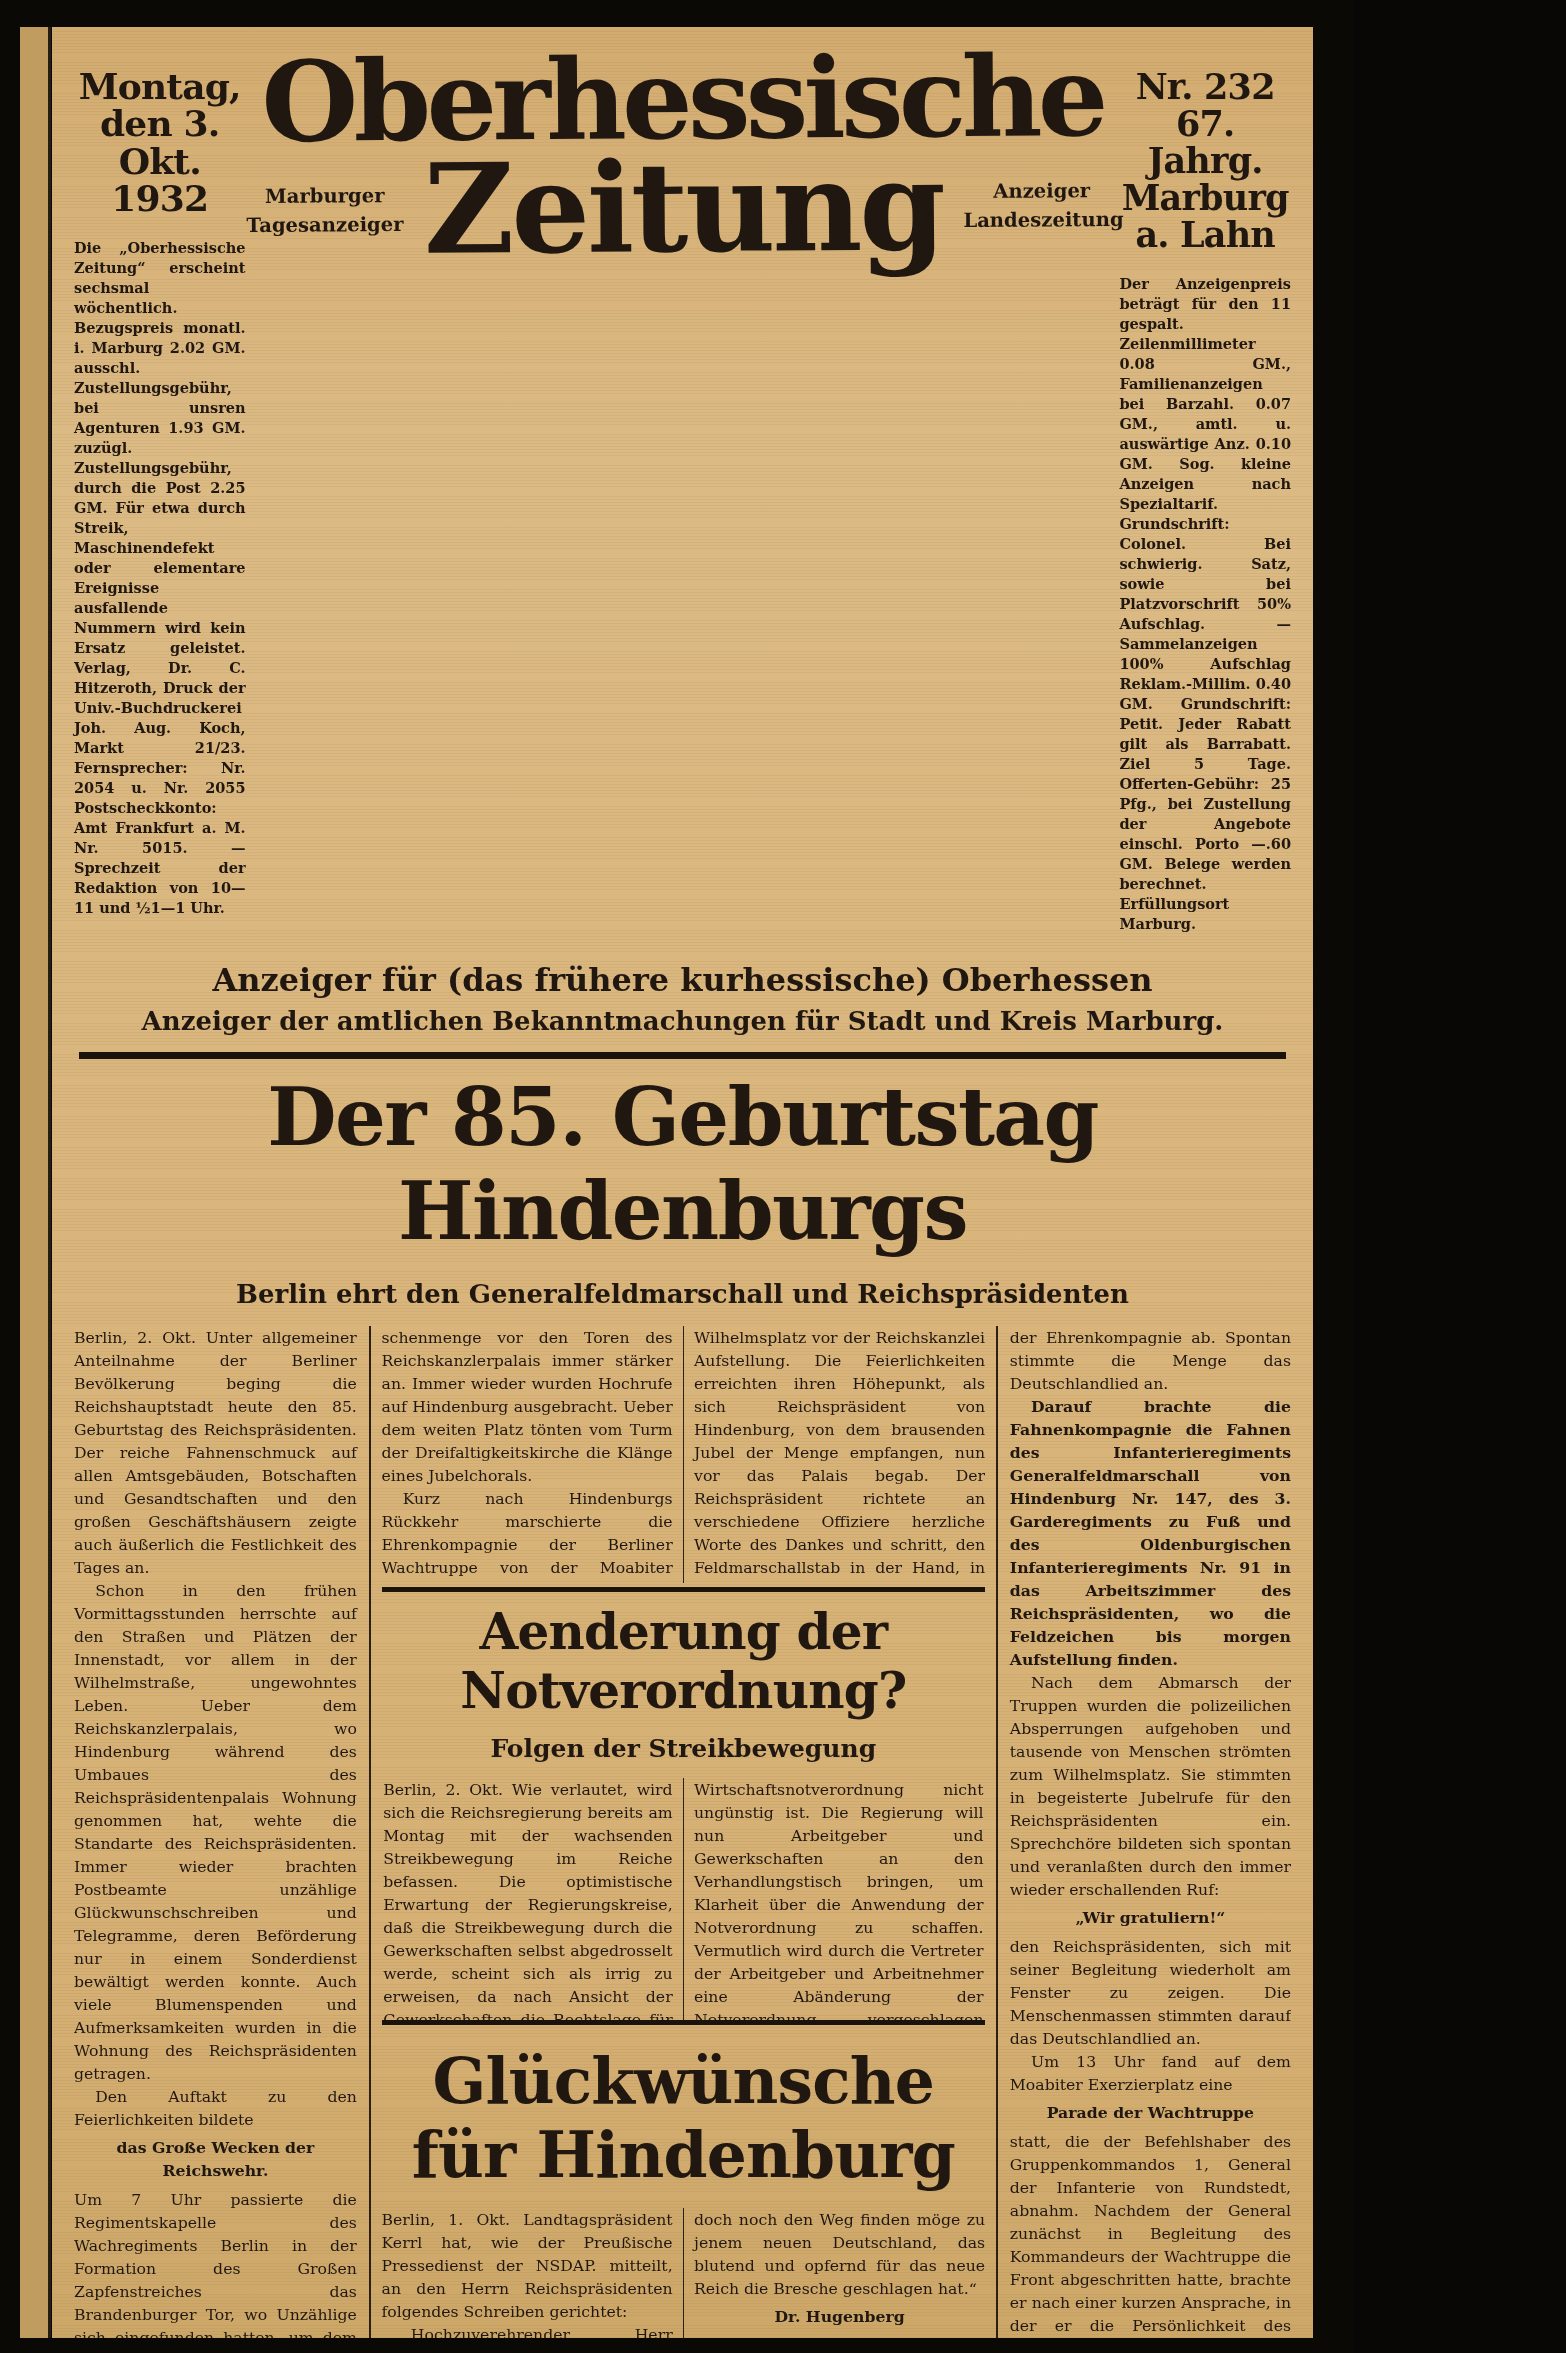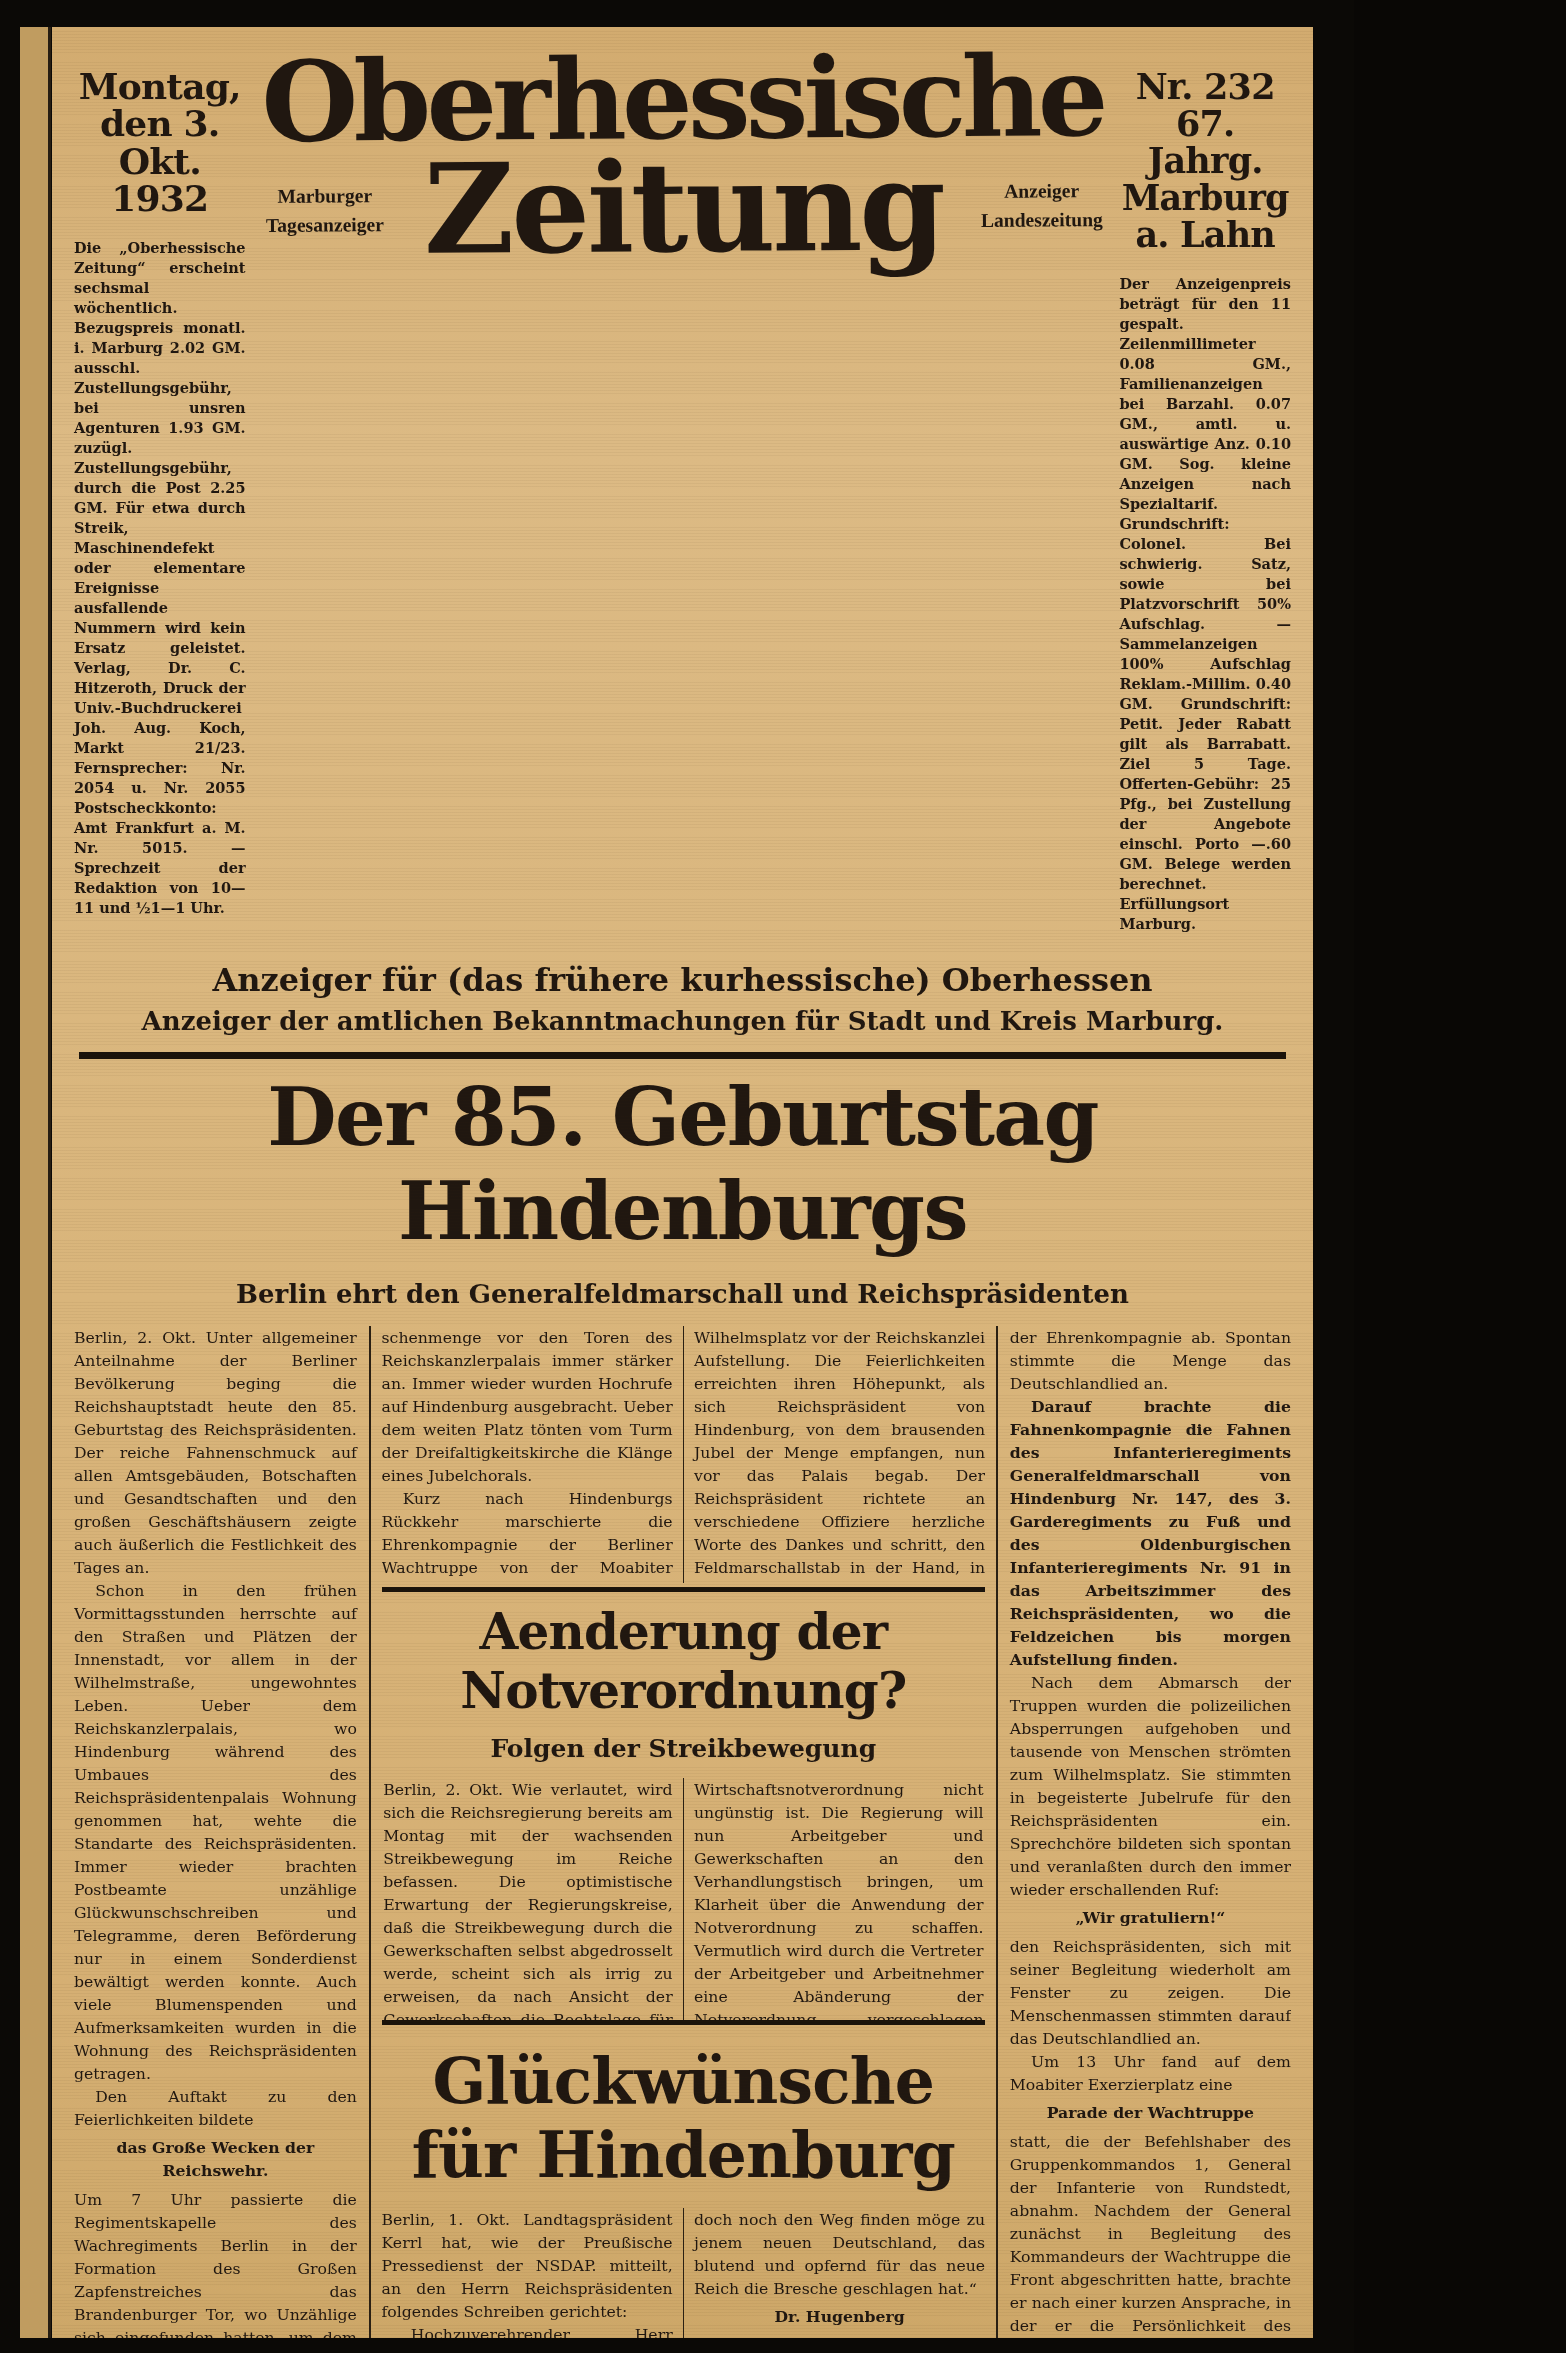--- a/index.html
+++ b/index.html
@@ -16,21 +16,21 @@
          background:repeating-linear-gradient(0deg,rgba(60,40,15,.05) 0 0.8px,transparent 0.8px 3.1px);}
   
   .header{display:flex;align-items:flex-start;}
   .hbox{width:307px;box-sizing:border-box;padding-top:20.4px;}
   .date-lines{font-weight:bold;font-size:36px;line-height:1.04;text-align:center;letter-spacing:-0.8px;}
   .issue-lines{font-weight:bold;font-size:35px;line-height:1.06;text-align:center;letter-spacing:-0.8px;}
   .fineprint{margin-top:20.4px;font-size:14.5px;line-height:20px;text-align:justify;font-weight:600;}
   .hcenter{flex:1;text-align:center;transform:rotate(-0.4deg);}
   .mast1{font-weight:bold;font-size:111px;line-height:.95;letter-spacing:-4.7px;}
   .mast-row{display:flex;align-items:center;justify-content:center;}
-  .mast-sub{width:157px;font-weight:bold;font-size:19.6px;line-height:1.5;font-family:Liberation Serif, serif;}
+  .mast-sub{width:157px;font-weight:bold;font-size:19.6px;line-height:1.5;}
   .mast2{font-weight:bold;font-size:124px;line-height:.9;letter-spacing:-3.1px;padding:0 20.4px;}
   .banner{text-align:center;margin-top:27px;}
   .banner-1{font-weight:bold;font-size:32px;letter-spacing:0px;}
   .banner-2{font-weight:bold;font-size:26px;margin-top:7.8px;}
   .rule-thick{height:7px;background:#1a130b;margin:15.7px 4.7px 11px;}
   
   .lead-head{font-weight:bold;font-size:80px;text-align:center;letter-spacing:-1.6px;margin-top:4.7px;}
   .lead-sub{font-weight:bold;font-size:26px;text-align:center;margin:20.4px 0 17px;}
   
   .body-row{display:flex;height:1579px;overflow:hidden;}

